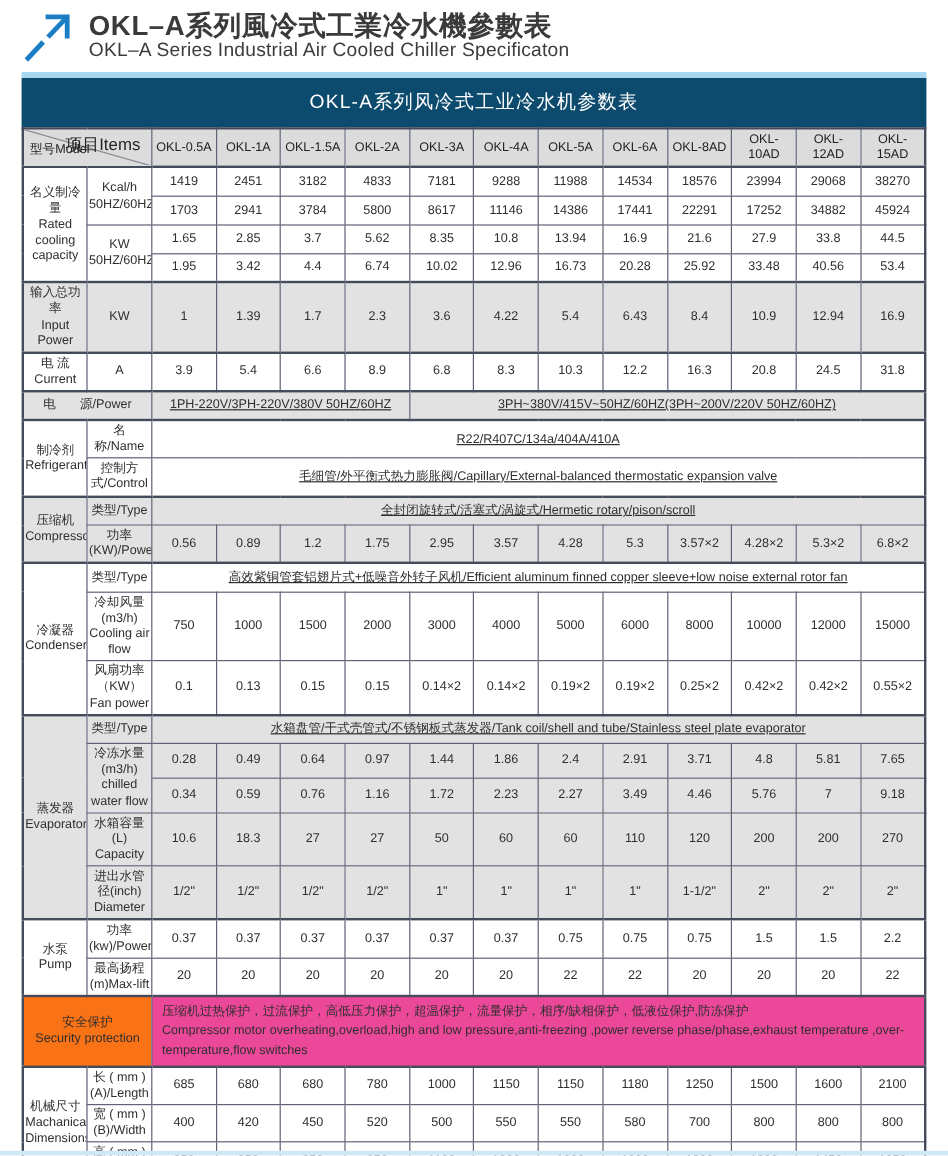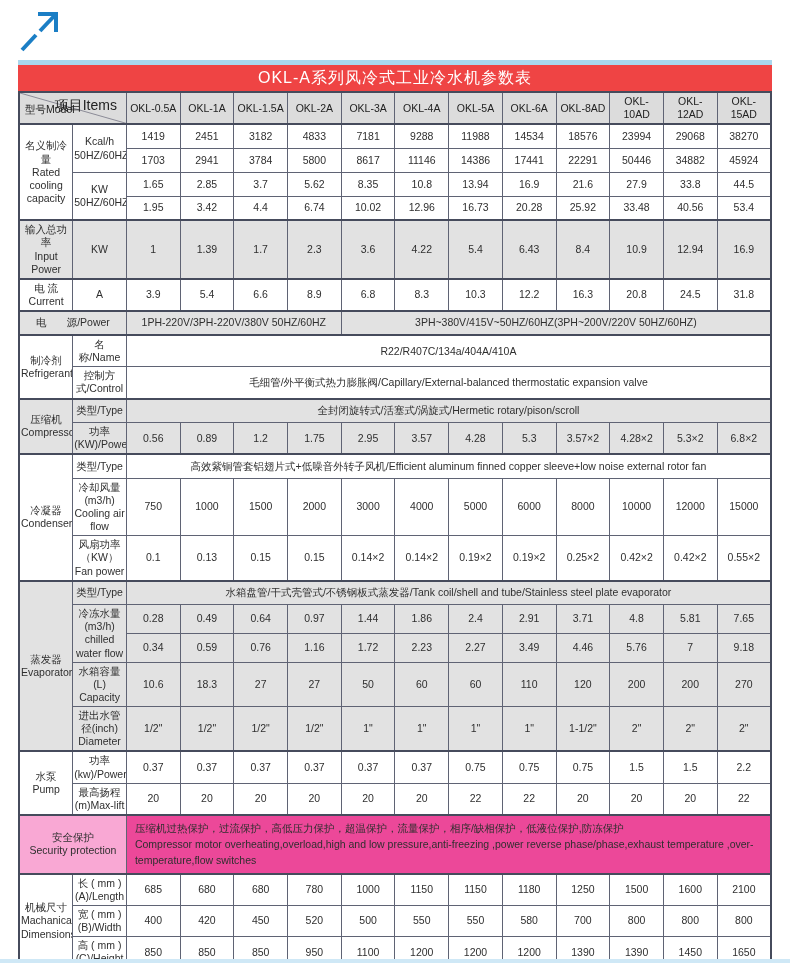--- a/index.html
+++ b/index.html
@@ -12,34 +12,34 @@
   
   .page-header { display:flex; align-items:flex-start; padding:8px 0 0 16px; height:56px; }
   .logo { width:46px; height:44px; flex:0 0 auto; margin-top:2px; }
   .titles { margin-left:12px; }
   .title-zh { font-size:23px; font-weight:600; color:#3a3a3a; letter-spacing:0.5px; line-height:1.15; }
   .title-en { font-size:16px; font-weight:400; color:#3c3c3c; letter-spacing:0.2px; }
   
   .table-wrap { margin:4px 0 0 18px; width:754px; }
   .strip { height:5px; background:#a9d7ee; }
   .title-bar {
-    height:26px; background:#ef4444; color:#fff; font-size:16px; font-weight:500;
+    height:41px; background:#0c4a6e; color:#fff; font-size:16px; font-weight:500;
     display:flex; align-items:center; justify-content:center; letter-spacing:1px;
   }
   table.spec { border-collapse:collapse; table-layout:fixed; width:754px; border:2px solid #464b5c; }
   td {
     border:1px solid #5f6374; font-size:10.5px; text-align:center; vertical-align:middle;
     padding:2px 1px; height:24px; color:#2f2f2f; line-height:1.25; overflow:hidden;
   }
   thead td { background:#dcdcdc; height:28px; font-size:10.5px; color:#222; }
   tr.sec td { border-top:2px solid #464b5c; }
   tr.shade td { background:#e2e2e2; }
   td.group, td.item { background:inherit; }
-  td.spanval { padding:2px 0; }
-  td.shadecell { background:#f9a8d4; }
+  td.spanval { padding:2px 0;text-decoration:underline; }
+  td.shadecell { background:#f97316; }
   td.sectext { text-align:left; padding:4px 8px; height:56px; background:#ec4899; }
   td.sectext div { line-height:1.55; }
   
   td.corner { position:relative; padding:0; }
   td.corner svg { position:absolute; inset:0; width:100%; height:100%; }
   td.corner .cl { position:absolute; left:5px; top:56%; transform:translateY(-50%); font-size:10.5px;text-align:right; }
   td.corner .cr { position:absolute; right:9px; top:44%; transform:translateY(-50%); font-size:14px; }
   
   td.lr { padding:0 6px; }
   td.lr .wrap { display:flex; justify-content:space-around; align-items:center; }
@@ -50,20 +50,22 @@
 
 <div class="page-header">
   <svg class="logo" viewBox="0 0 46 44">
     <g stroke="#1b7ec5" stroke-width="4" fill="none" stroke-linecap="butt">
       <path d="M6 40 L20 25"></path>
       <path d="M24 21 L40 4"></path>
       <path d="M22 4 L40 4 L40 22"></path>
     </g>
   </svg>
   <div class="titles">
+    <div class="title-zh">OKL–A系列風冷式工業冷水機參數表</div>
+    <div class="title-en">OKL–A Series Industrial Air Cooled Chiller Specificaton</div>
   </div>
 </div>
 
 <div class="table-wrap">
   <div class="strip"></div>
   <div class="title-bar">OKL-A系列风冷式工业冷水机参数表</div>
   <table class="spec">
     <thead>
         <tr>
           <td class="corner" colspan="2">
@@ -115,21 +117,21 @@
         <tr>
           <td class="val">1703</td>
           <td class="val">2941</td>
           <td class="val">3784</td>
           <td class="val">5800</td>
           <td class="val">8617</td>
           <td class="val">11146</td>
           <td class="val">14386</td>
           <td class="val">17441</td>
           <td class="val">22291</td>
-          <td class="val">50446</td>
+          <td class="val">17252</td>
           <td class="val">34882</td>
           <td class="val">45924</td>
         </tr>
         <tr>
           <td rowspan="2" class="item">
             <div>KW</div>
             <div>50HZ/60HZ</div>
           </td>
           <td class="val">1.65</td>
           <td class="val">2.85</td>

